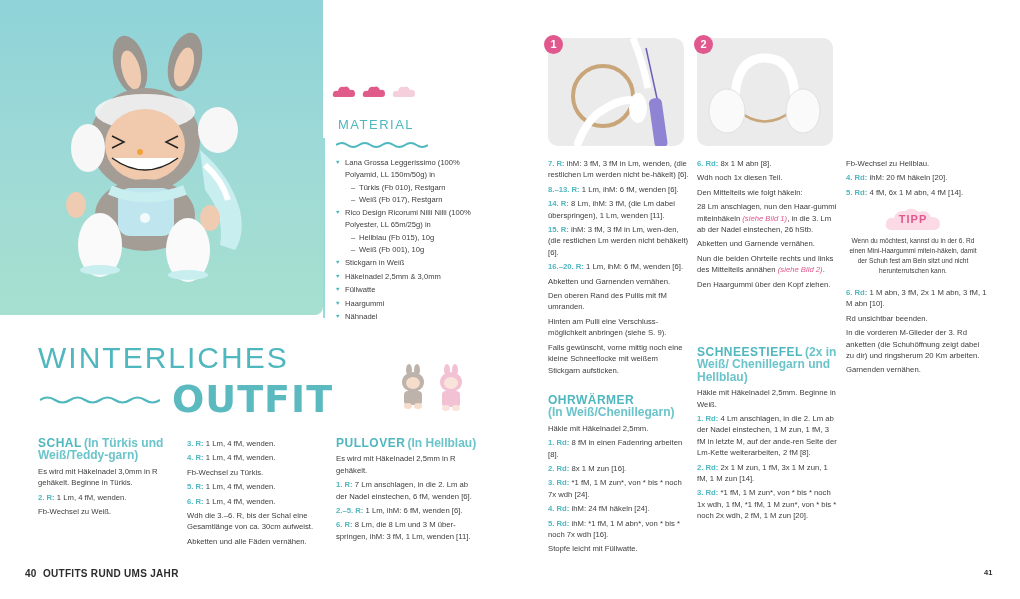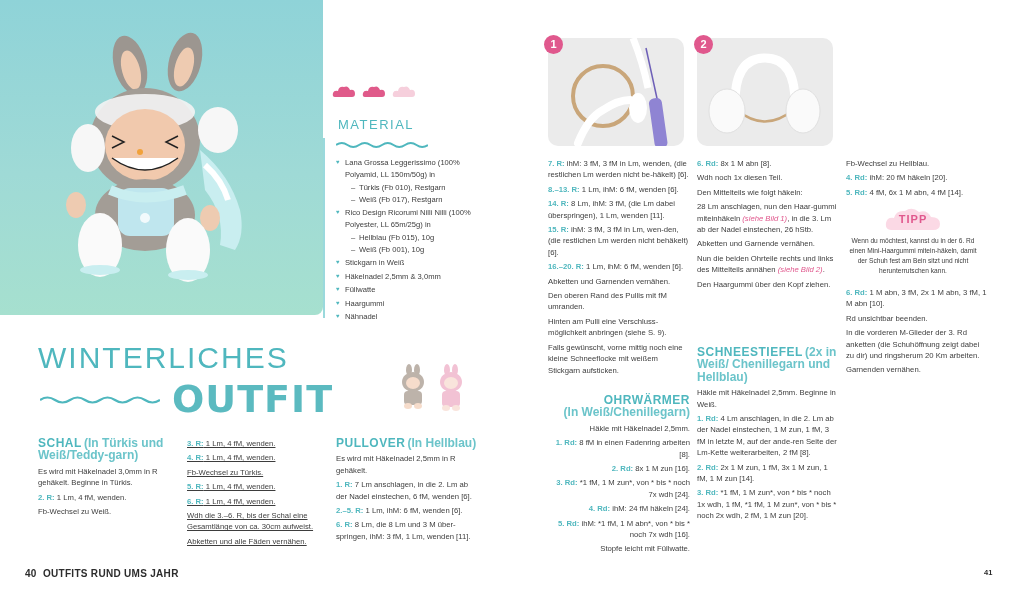--- a/index.html
+++ b/index.html
@@ -169,21 +169,21 @@
   </g>
 </svg>
 
 <div class="col" style="left:38px; top:438px; width:140px;">
   <p><span class="hd">SCHAL</span> <span class="hd-sub">(In Türkis und Weiß/Teddy-garn)</span></p>
   <p>Es wird mit Häkelnadel 3,0mm in R gehäkelt. Beginne in Türkis.</p>
   <p><span class="lbl">2. R:</span><span> 1 Lm, 4 fM, wenden.</span></p>
   <p>Fb-Wechsel zu Weiß.</p>
 </div>
 
-<div class="col" style="left:187px; top:438px; width:142px;text-decoration:underline;">
+<div class="col" style="left:187px; top:438px; width:142px;">
   <p><span class="lbl">3. R:</span><span> 1 Lm, 4 fM, wenden.</span></p>
   <p><span class="lbl">4. R:</span><span> 1 Lm, 4 fM, wenden.</span></p>
   <p>Fb-Wechsel zu Türkis.</p>
   <p><span class="lbl">5. R:</span><span> 1 Lm, 4 fM, wenden.</span></p>
   <p><span class="lbl">6. R:</span><span> 1 Lm, 4 fM, wenden.</span></p>
   <p>Wdh die 3.–6. R, bis der Schal eine Gesamtlänge von ca. 30cm aufweist.</p>
   <p>Abketten und alle Fäden vernähen.</p>
 </div>
 
 <div class="col" style="left:336px; top:438px; width:142px;">
@@ -221,21 +221,21 @@
   <p><span class="lbl">8.–13. R:</span><span> 1 Lm, ihM: 6 fM, wenden [6].</span></p>
   <p><span class="lbl">14. R:</span><span> 8 Lm, ihM: 3 fM, (die Lm dabei überspringen), 1 Lm, wenden [11].</span></p>
   <p><span class="lbl">15. R:</span><span> ihM: 3 fM, 3 fM in Lm, wen-den, (die restlichen Lm werden nicht behäkelt) [6].</span></p>
   <p><span class="lbl">16.–20. R:</span><span> 1 Lm, ihM: 6 fM, wenden [6].</span></p>
   <p>Abketten und Garnenden vernähen.</p>
   <p>Den oberen Rand des Pullis mit fM umranden.</p>
   <p>Hinten am Pulli eine Verschluss-möglichkeit anbringen (siehe S. 9).</p>
   <p>Falls gewünscht, vorne mittig noch eine kleine Schneeflocke mit weißem Stickgarn aufsticken.</p>
 </div>
 
-<div class="col" style="left:548px; top:395px; width:142px;text-align:right;">
+<div class="col" style="left:548px; top:395px; width:142px;">
   <p style="margin-bottom:0"><span class="hd">OHRWÄRMER</span></p>
   <p><span class="hd-sub">(In Weiß/Chenillegarn)</span></p>
   <p>Häkle mit Häkelnadel 2,5mm.</p>
   <p><span class="lbl">1. Rd:</span><span> 8 fM in einen Fadenring arbeiten [8].</span></p>
   <p><span class="lbl">2. Rd:</span><span> 8x 1 M zun [16].</span></p>
   <p><span class="lbl">3. Rd:</span><span> *1 fM, 1 M zun*, von * bis * noch 7x wdh [24].</span></p>
   <p><span class="lbl">4. Rd:</span><span> ihM: 24 fM häkeln [24].</span></p>
   <p><span class="lbl">5. Rd:</span><span> ihM: *1 fM, 1 M abn*, von * bis * noch 7x wdh [16].</span></p>
   <p>Stopfe leicht mit Füllwatte.</p>
 </div>

